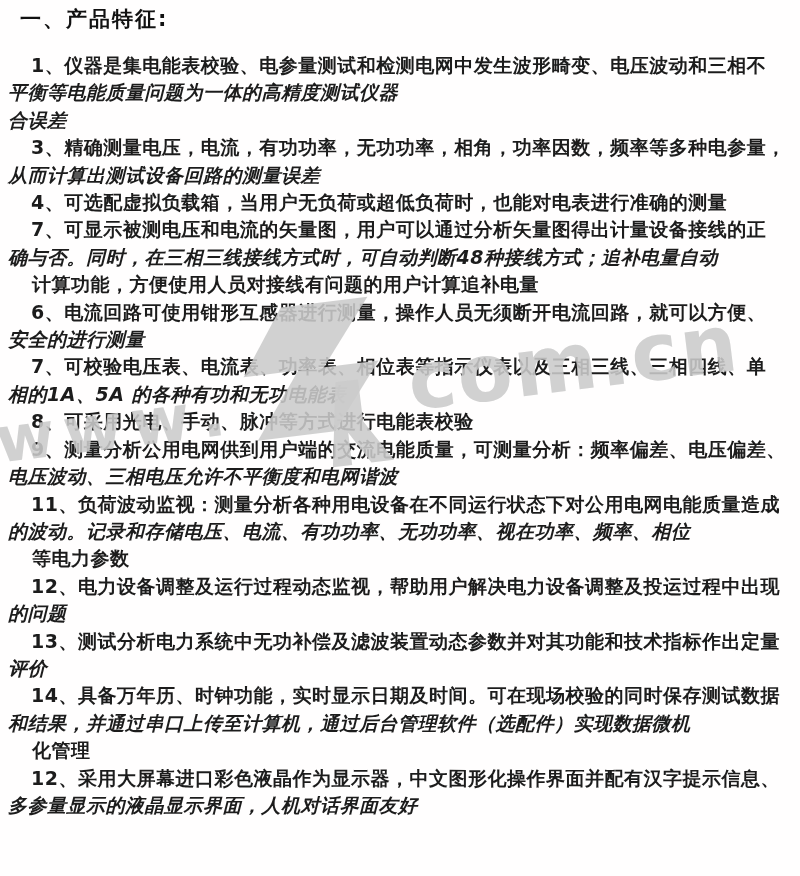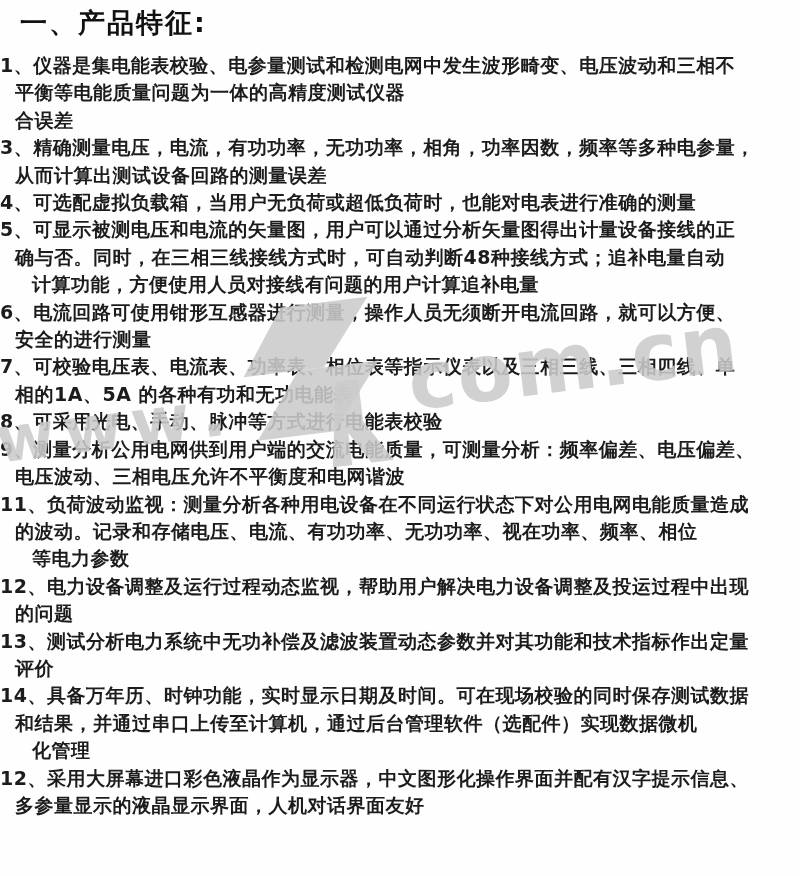--- a/index.html
+++ b/index.html
@@ -16,21 +16,21 @@
     height: 876px;
     background: #fffefe;
     font-family: "DejaVu Sans", "Liberation Sans", sans-serif;
     color: #1c1c1c;
     overflow: hidden;
   }
   .doc-title {
     position: absolute;
     top: 5px;
     left: 20px;
-    font-size: 27px;
+    font-size: 21px;
     font-weight: 700;
     letter-spacing: 2px;
     color: #111;
     white-space: nowrap;
     z-index: 1;
   }
   .doc-body {
     position: absolute;
     top: 52px;
     left: 0;
@@ -38,22 +38,22 @@
     z-index: 1;
   }
   .line {
     font-size: 19px;
     font-weight: 600;
     line-height: 27.4px;
     letter-spacing: 0.5px;
     white-space: nowrap;
     color: #1c1c1c;
   }
-  .indent-num  { }
-  .indent-cont { padding-left: 15px;  }
+  .indent-num  { padding-left: 31px; }
+  .indent-cont { padding-left: 8px; font-style: italic;  }
   .indent-hang { padding-left: 32px; }
 
   
   .watermark {
     position: absolute;
     left: -6px;
     top: 322px;
     width: 880px;
     height: 210px;
     display: flex;
@@ -115,21 +115,21 @@
 
   <div class="doc-title">一、产品特征:</div>
 
   <div class="doc-body" id="doc-body">
       <div class="line indent-num">1、仪器是集电能表校验、电参量测试和检测电网中发生波形畸变、电压波动和三相不</div>
       <div class="line indent-cont">平衡等电能质量问题为一体的高精度测试仪器</div>
       <div class="line indent-cont">合误差</div>
       <div class="line indent-num">3、精确测量电压，电流，有功功率，无功功率，相角，功率因数，频率等多种电参量，</div>
       <div class="line indent-cont">从而计算出测试设备回路的测量误差</div>
       <div class="line indent-num">4、可选配虚拟负载箱，当用户无负荷或超低负荷时，也能对电表进行准确的测量</div>
-      <div class="line indent-num">5、可显示被测电压和电流的矢量图，用户可以通过分析矢量图得出计量设备接线的正</div>
+      <div class="line indent-num">7、可显示被测电压和电流的矢量图，用户可以通过分析矢量图得出计量设备接线的正</div>
       <div class="line indent-cont">确与否。同时，在三相三线接线方式时，可自动判断48种接线方式；追补电量自动</div>
       <div class="line indent-hang">计算功能，方便使用人员对接线有问题的用户计算追补电量</div>
       <div class="line indent-num">6、电流回路可使用钳形互感器进行测量，操作人员无须断开电流回路，就可以方便、</div>
       <div class="line indent-cont">安全的进行测量</div>
       <div class="line indent-num">7、可校验电压表、电流表、功率表、相位表等指示仪表以及三相三线、三相四线、单</div>
       <div class="line indent-cont">相的1A、5A 的各种有功和无功电能表</div>
       <div class="line indent-num">8、可采用光电、手动、脉冲等方式进行电能表校验</div>
       <div class="line indent-num">9、测量分析公用电网供到用户端的交流电能质量，可测量分析：频率偏差、电压偏差、</div>
       <div class="line indent-cont">电压波动、三相电压允许不平衡度和电网谐波</div>
       <div class="line indent-num">11、负荷波动监视：测量分析各种用电设备在不同运行状态下对公用电网电能质量造成</div>

